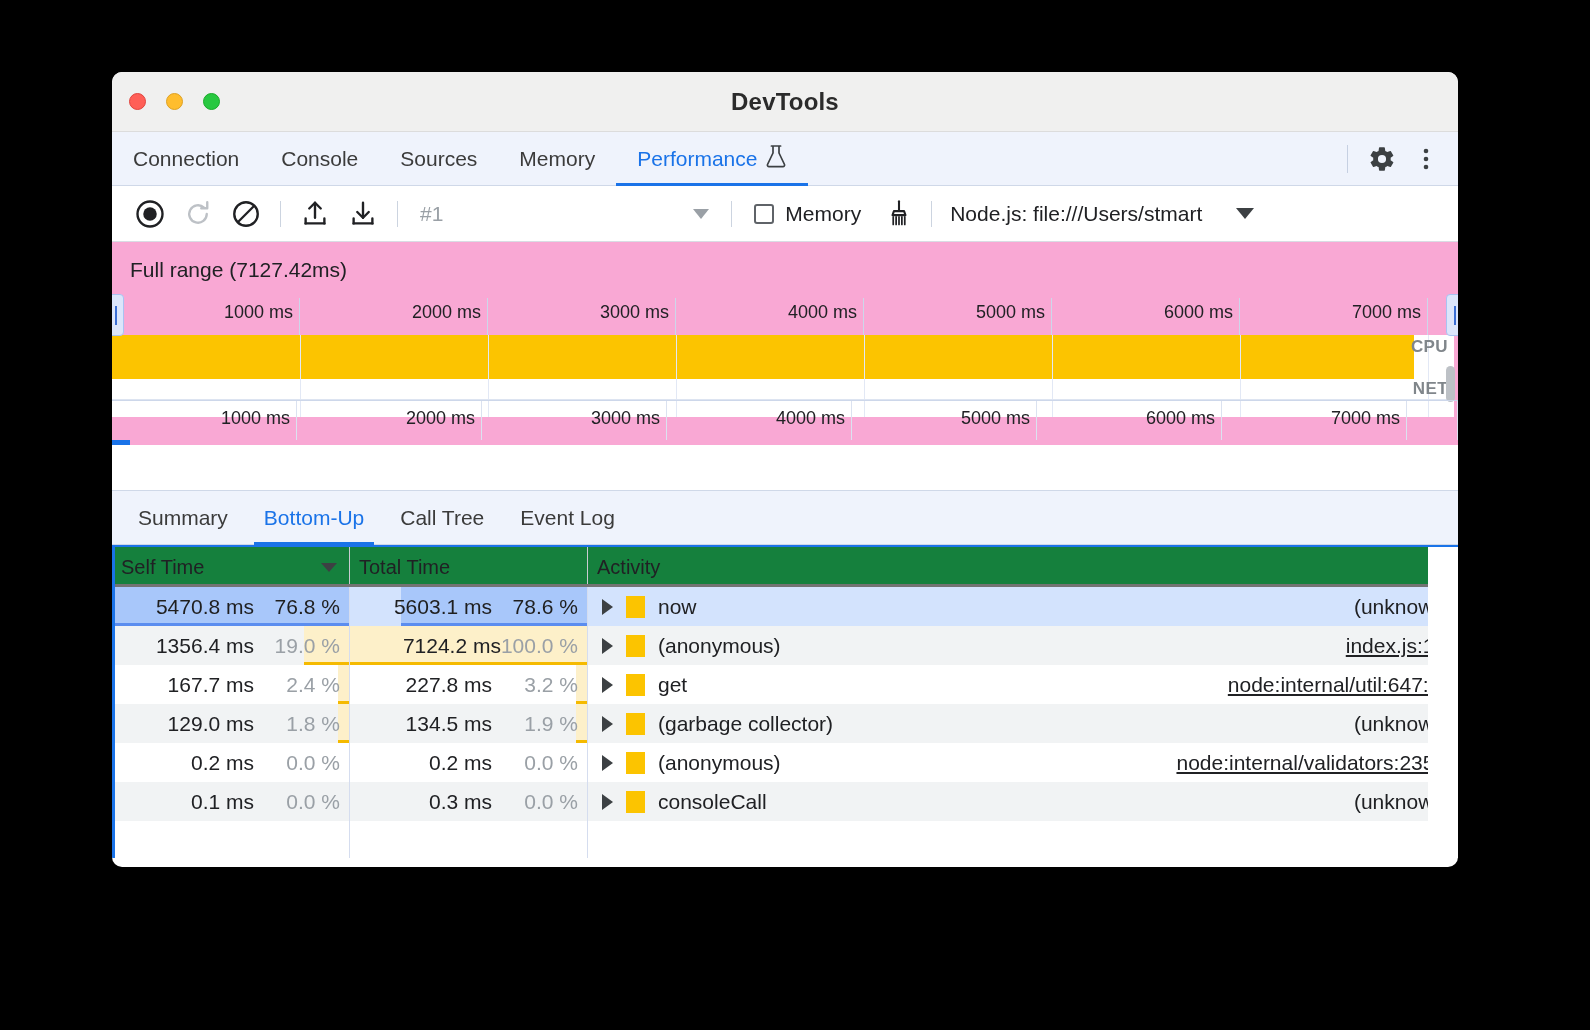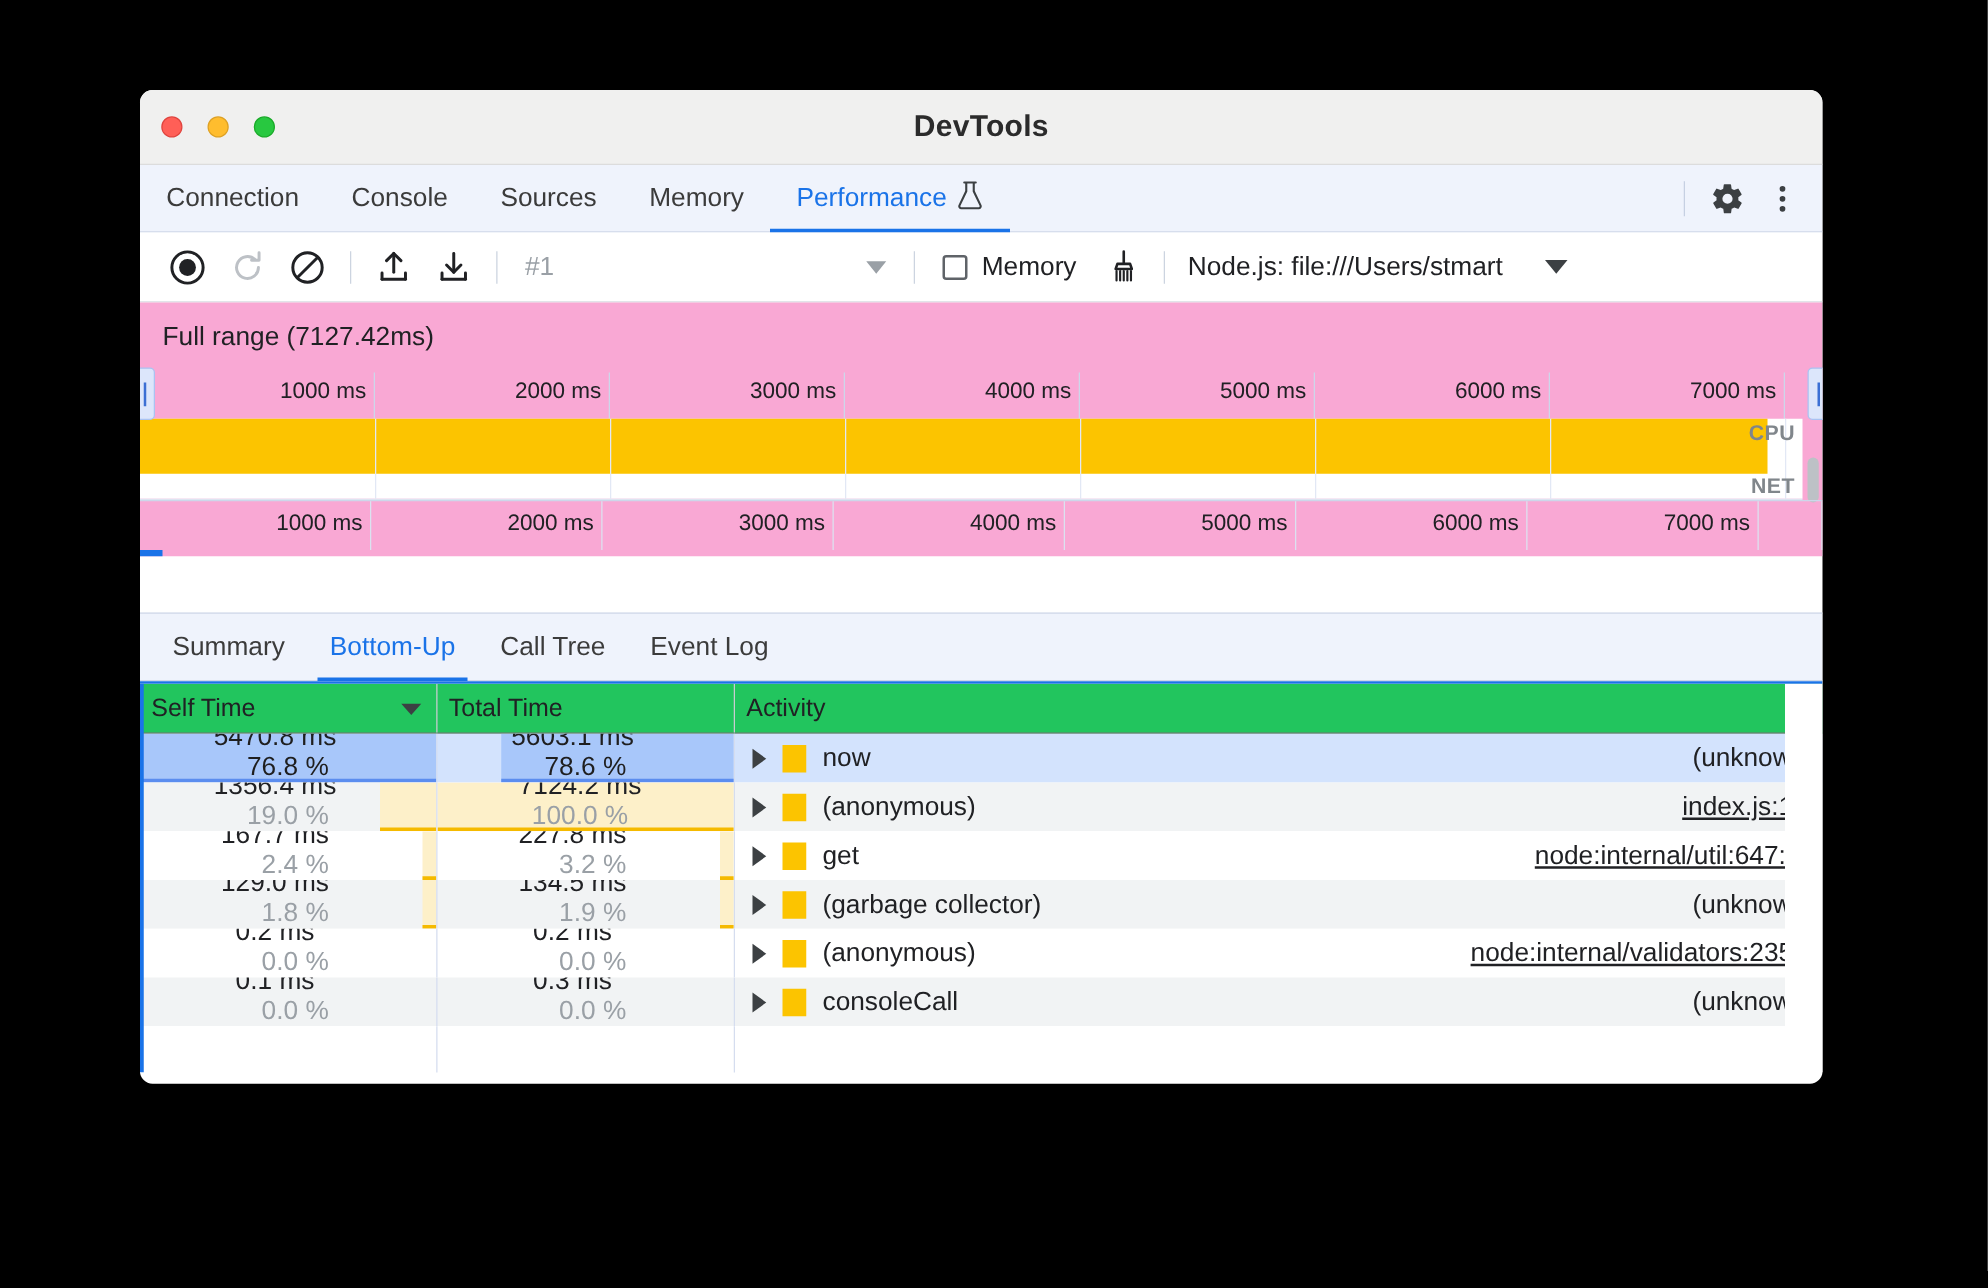--- a/index.html
+++ b/index.html
@@ -132,21 +132,21 @@
     border-right: 1px solid #cdd7ea;
   }
   .tick span {
     position: absolute; right: 6px; top: 4px;
     font-size: 18px; color: #202124; white-space: nowrap;
   }
   .ruler-bottom .tick span { top: 7px; }
   .ruler-bottom .tick { border-right: 1px solid #dbe2f0; }
 
   .tracks {
-    position: absolute; left: 0; right: 16px; top: 93px; height: 64px;
+    position: absolute; left: 0; right: 4px; top: 93px; height: 82px;
     background: #fff;
   }
   .grid-line {
     position: absolute; top: 0; bottom: 0; width: 1px; background: #e2e8f5;
   }
   .cpu-band {
     position: absolute; left: 0; top: 0; height: 44px;
     background: #fcc400;
   }
   .net-band {
@@ -242,22 +242,22 @@
   
   .grid {
     position: relative;
     background: #ffffff;
     border-top: 2px solid #1a73e8;
     height: 313px;
     overflow: hidden;
   }
   .grid-header {
     display: flex; height: 40px;
-    background: #22c55e;
-    border-bottom: 1px solid #737373;
+    background: #15803d;
+    border-bottom: 3px solid #737373;
   }
   .col-self  { width: 238px; flex: none; position: relative; }
   .col-total { width: 238px; flex: none; position: relative; }
   .col-act   { flex: 1; position: relative; }
   .grid-header .col-self,
   .grid-header .col-total { border-right: 1px solid #c9ccd1; }
   .hdr-text {
     position: absolute; left: 9px; top: 9px;
     font-size: 20px; color: #202124;
   }
@@ -275,21 +275,20 @@
   }
   .row.odd { background: #f1f3f4; }
   .row.selected { background: #d3e3fd; }
   .row .col-self, .row .col-total { border-right: 1px solid #d5ddef; }
 
   .cell-num {
     position: relative; height: 100%;
     display: flex; align-items: center; justify-content: flex-end;
     padding-right: 9px;
     overflow: hidden;
-    flex-direction: column;
   }
   .bar {
     position: absolute; right: 0; top: 0; bottom: 0;
     background: #fdf0c9;
   }
   .bar::after {
     content: ""; position: absolute; left: 0; right: 0; bottom: 0;
     height: 3px; background: #f5ba00;
   }
   .row.selected .bar { background: #a8c7fa; }

